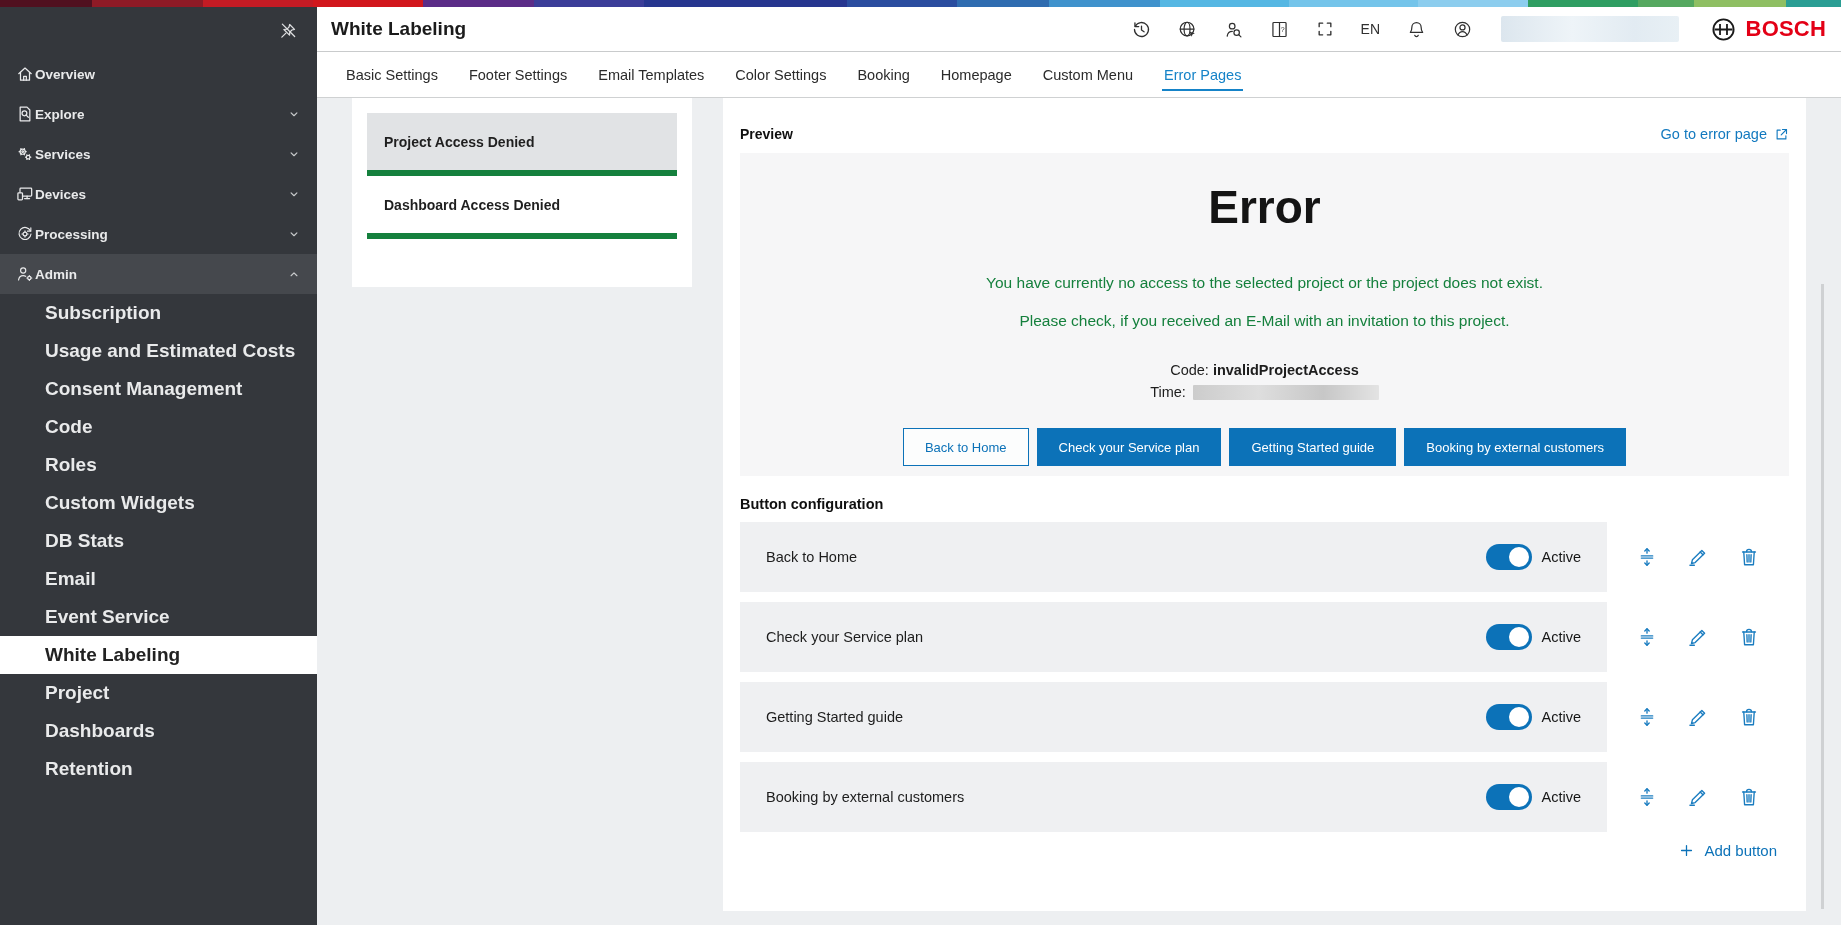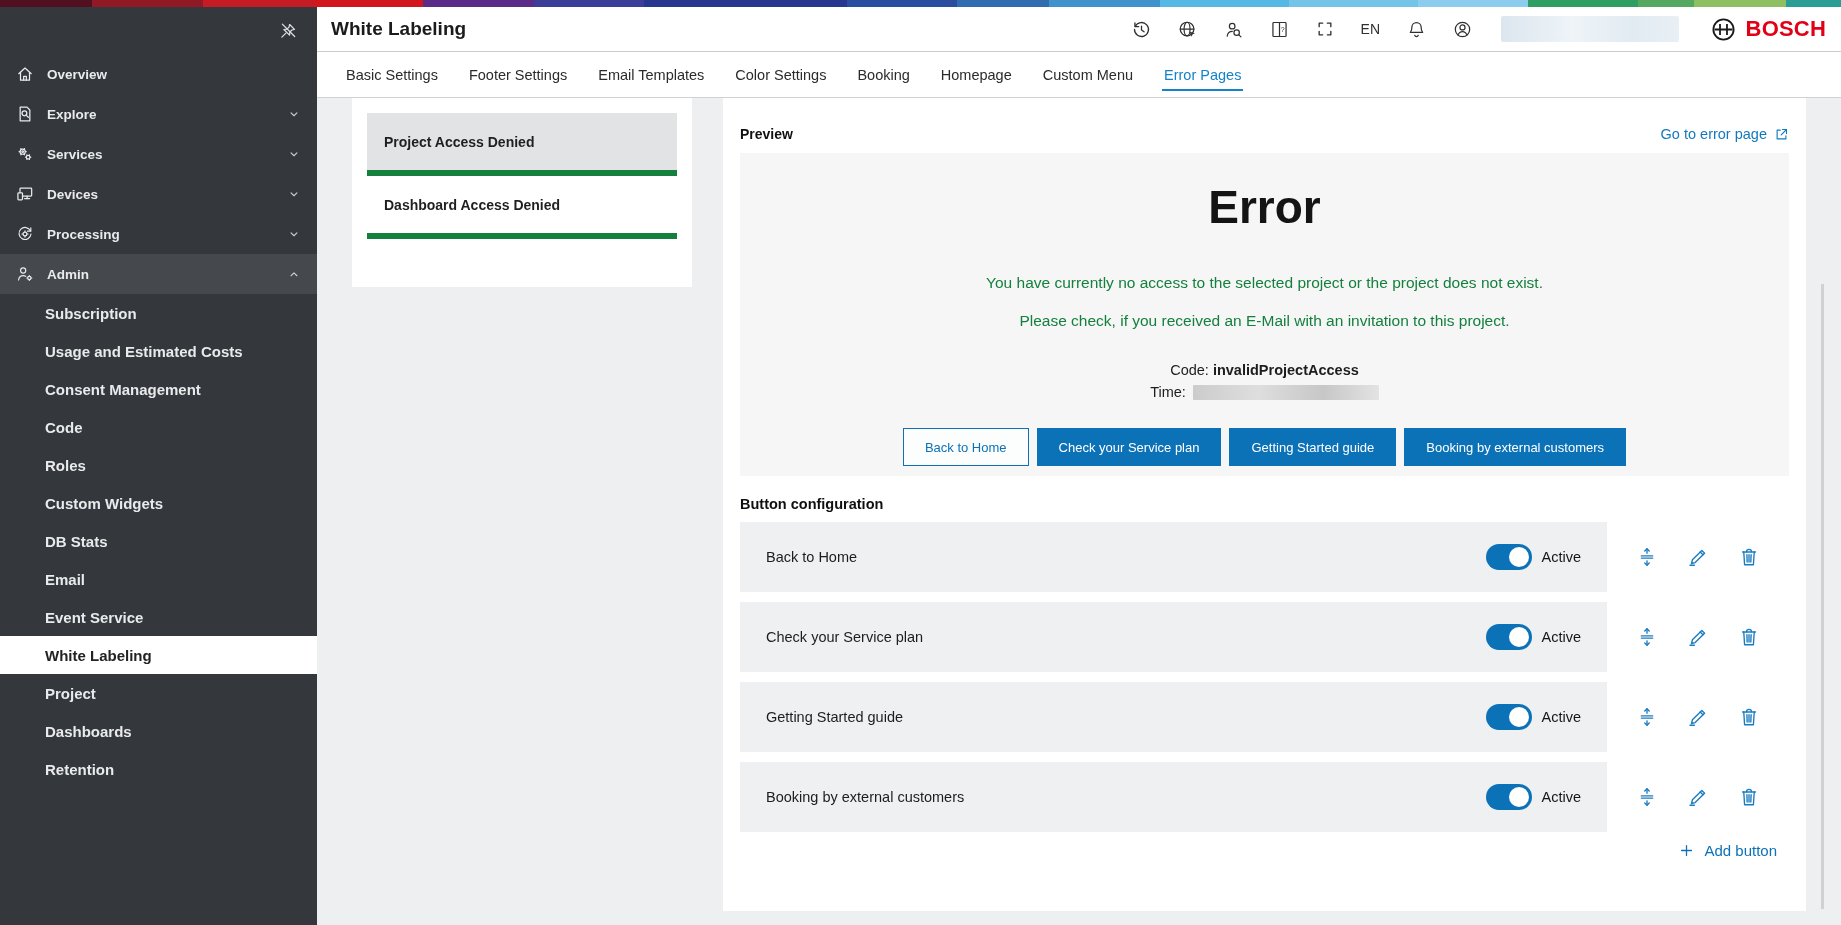--- a/index.html
+++ b/index.html
@@ -15,25 +15,25 @@
       #27368f 35%, #27368f 46%, #2a4d9f 46%, #2a4d9f 52%, #2f6cb0 52%, #2f6cb0 57%,
       #3f92cc 57%, #3f92cc 63%, #55b7e3 63%, #55b7e3 70%, #74c4ea 70%, #74c4ea 77%,
       #8ccdee 77%, #8ccdee 83%, #2f9e62 83%, #2f9e62 89%, #55a860 89%, #55a860 92%,
       #8fbf63 92%, #8fbf63 97%, #2a9e94 97%, #2a9e94 100%); }
 
   .body-row { display:flex; height:918px; }
 
   
   .sidebar { width:317px; background:#34373c; color:#e9eaeb; flex:none; display:flex; flex-direction:column; }
   .side-top { height:47px; display:flex; align-items:center; justify-content:flex-end; padding-right:19px; color:#dfe0e2; }
-  .nav-item { height:40px; display:flex; align-items:center; gap:12px; padding:0 16px 0 14px; font-size:13.5px; font-weight:600; cursor:pointer; }
+  .nav-item { height:40px; display:flex; align-items:center; padding:0 16px 0 14px; font-size:13.5px; font-weight:600; cursor:pointer; }
   .nav-item .lbl { flex:1; }
   .nav-item.admin { background:#45484d; }
   .chev { color:#c9cbcd; display:flex; }
-  .sub-item { height:38px; display:flex; align-items:center; padding-left:45px; font-size:15px; font-weight:600; cursor:pointer; }
+  .sub-item { height:38px; display:flex; align-items:center; padding-left:45px; font-size:19px; font-weight:600; cursor:pointer; }
   .sub-item.selected { background:#ffffff; color:#222; }
   .nav-ic { display:flex; width:21px; justify-content:center; }
 
   
   .main-col { flex:1; display:flex; flex-direction:column; min-width:0; }
   .topbar { height:45px; background:#fff; border-bottom:1px solid #c9cbcc; display:flex; align-items:center; padding:0 15px 0 14px; }
   .page-title { font-size:19px; font-weight:700; color:#1b1b1b; }
   .tb-icons { margin-left:auto; display:flex; align-items:center; gap:25px; color:#303030; }
   .tb-ic { display:flex; cursor:pointer; }
   .lang { font-size:14px; letter-spacing:.3px; cursor:pointer; }

